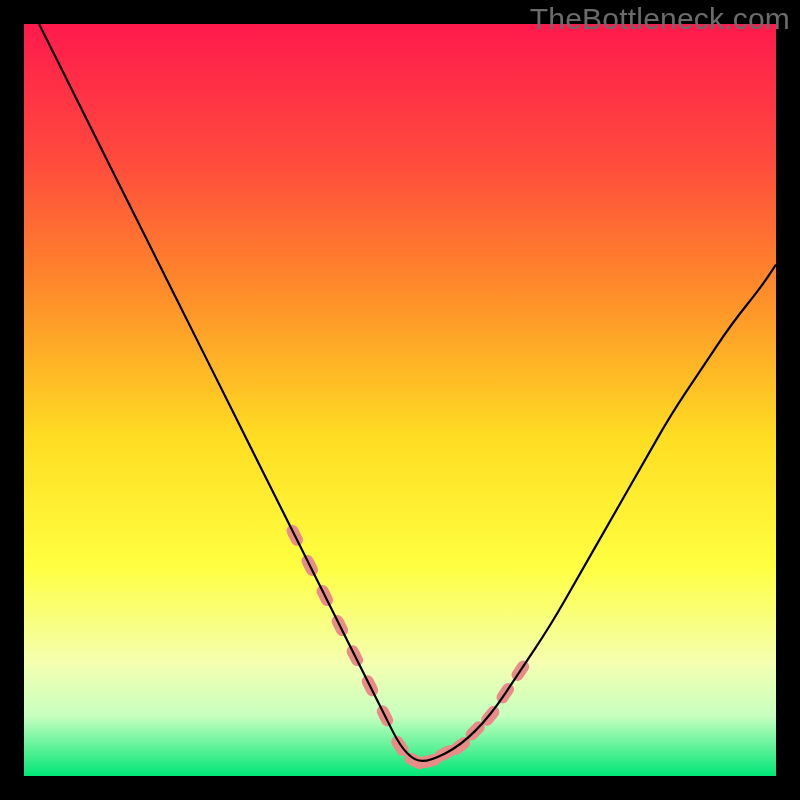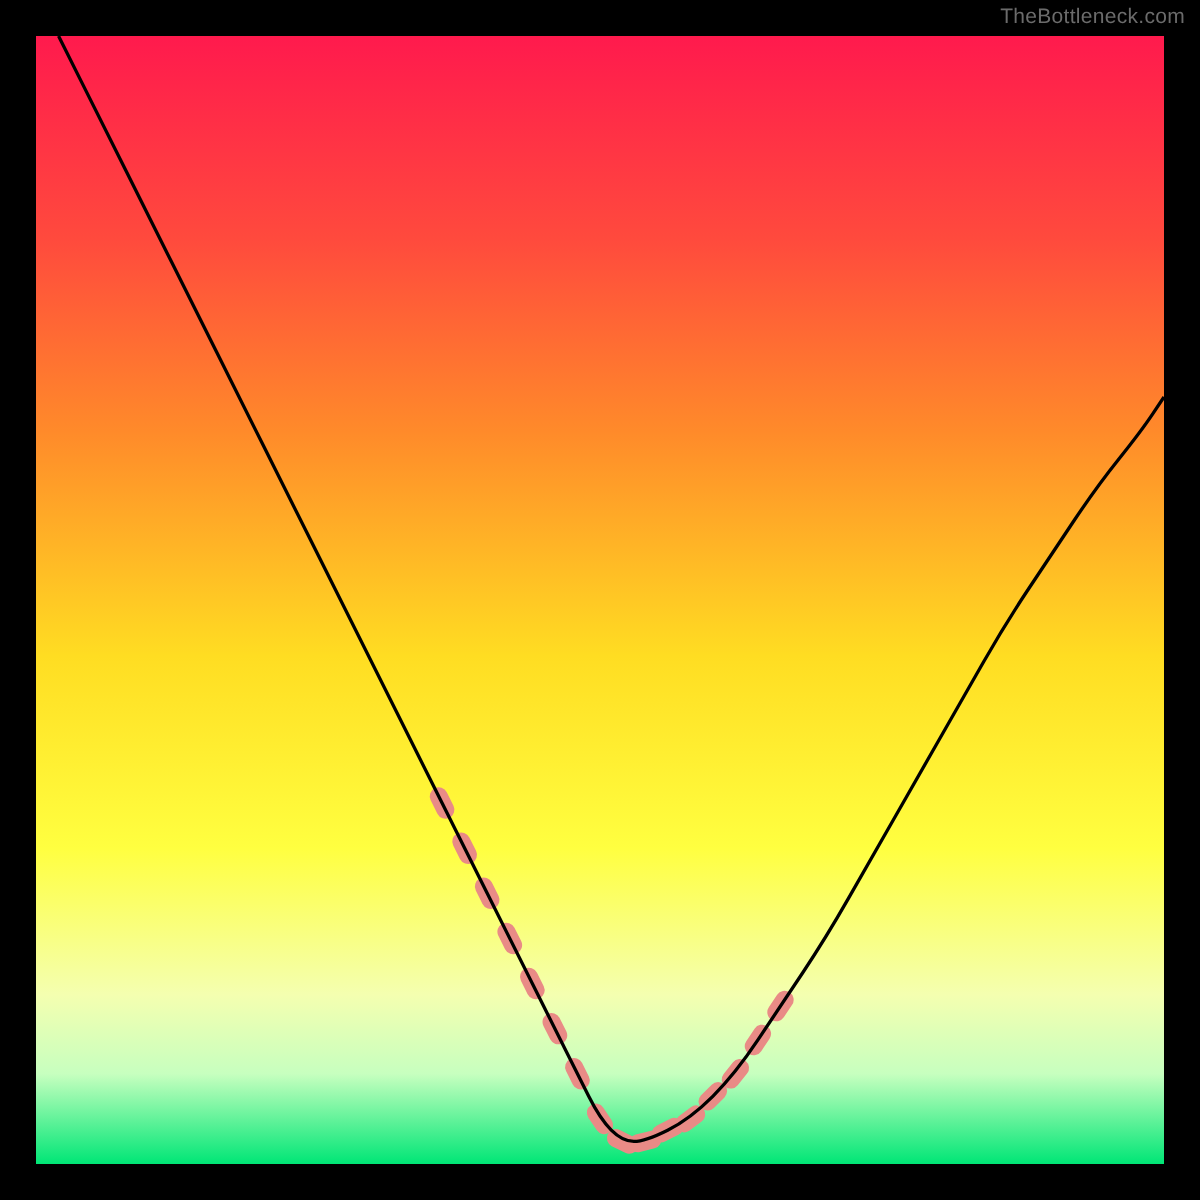--- a/index.html
+++ b/index.html
@@ -21,21 +21,21 @@
     left: 24px;
     top: 24px;
     width: 752px;
     height: 752px;
   }
   .watermark {
     position: absolute;
     top: 2px;
     right: 10px;
     color: #6b6b6b;
-    font-size: 14px;
+    font-size: 30px;
     font-weight: 500;
     letter-spacing: 0.2px;
     user-select: none;
   }
 </style>
 </head>
 <body>
 
 <div class="frame">
   <svg class="plot" viewBox="0 0 752 752">

